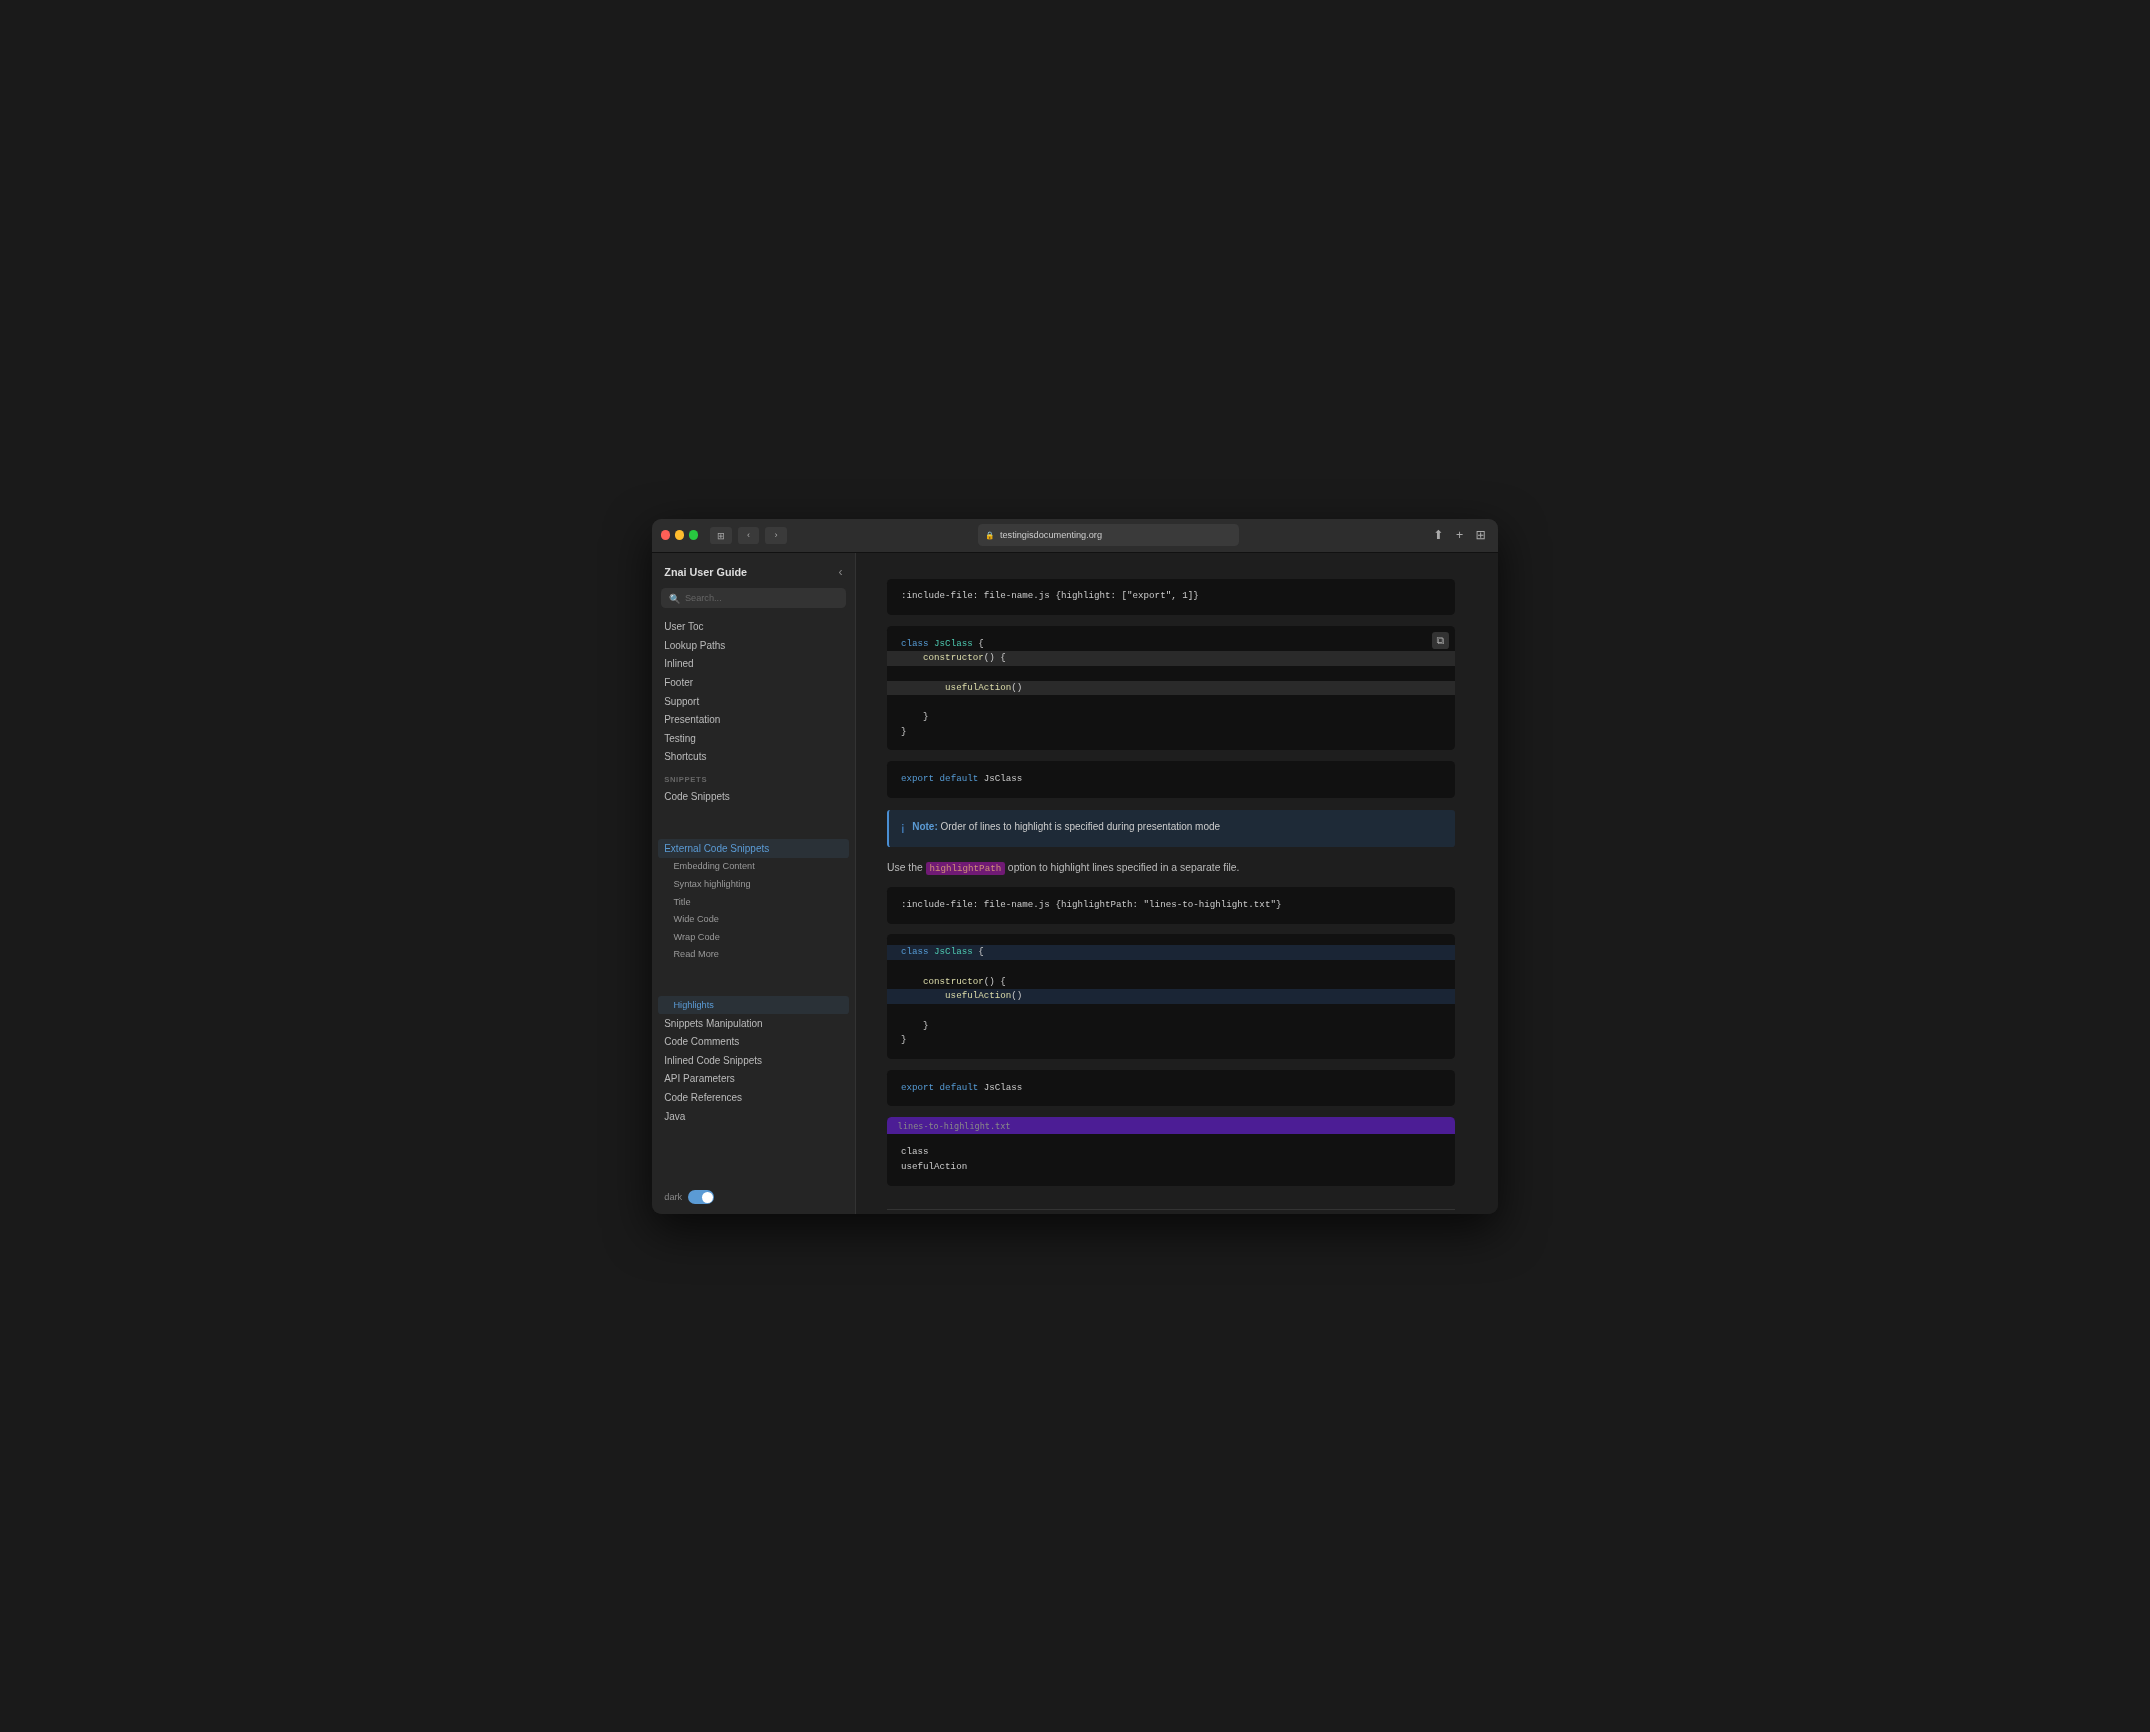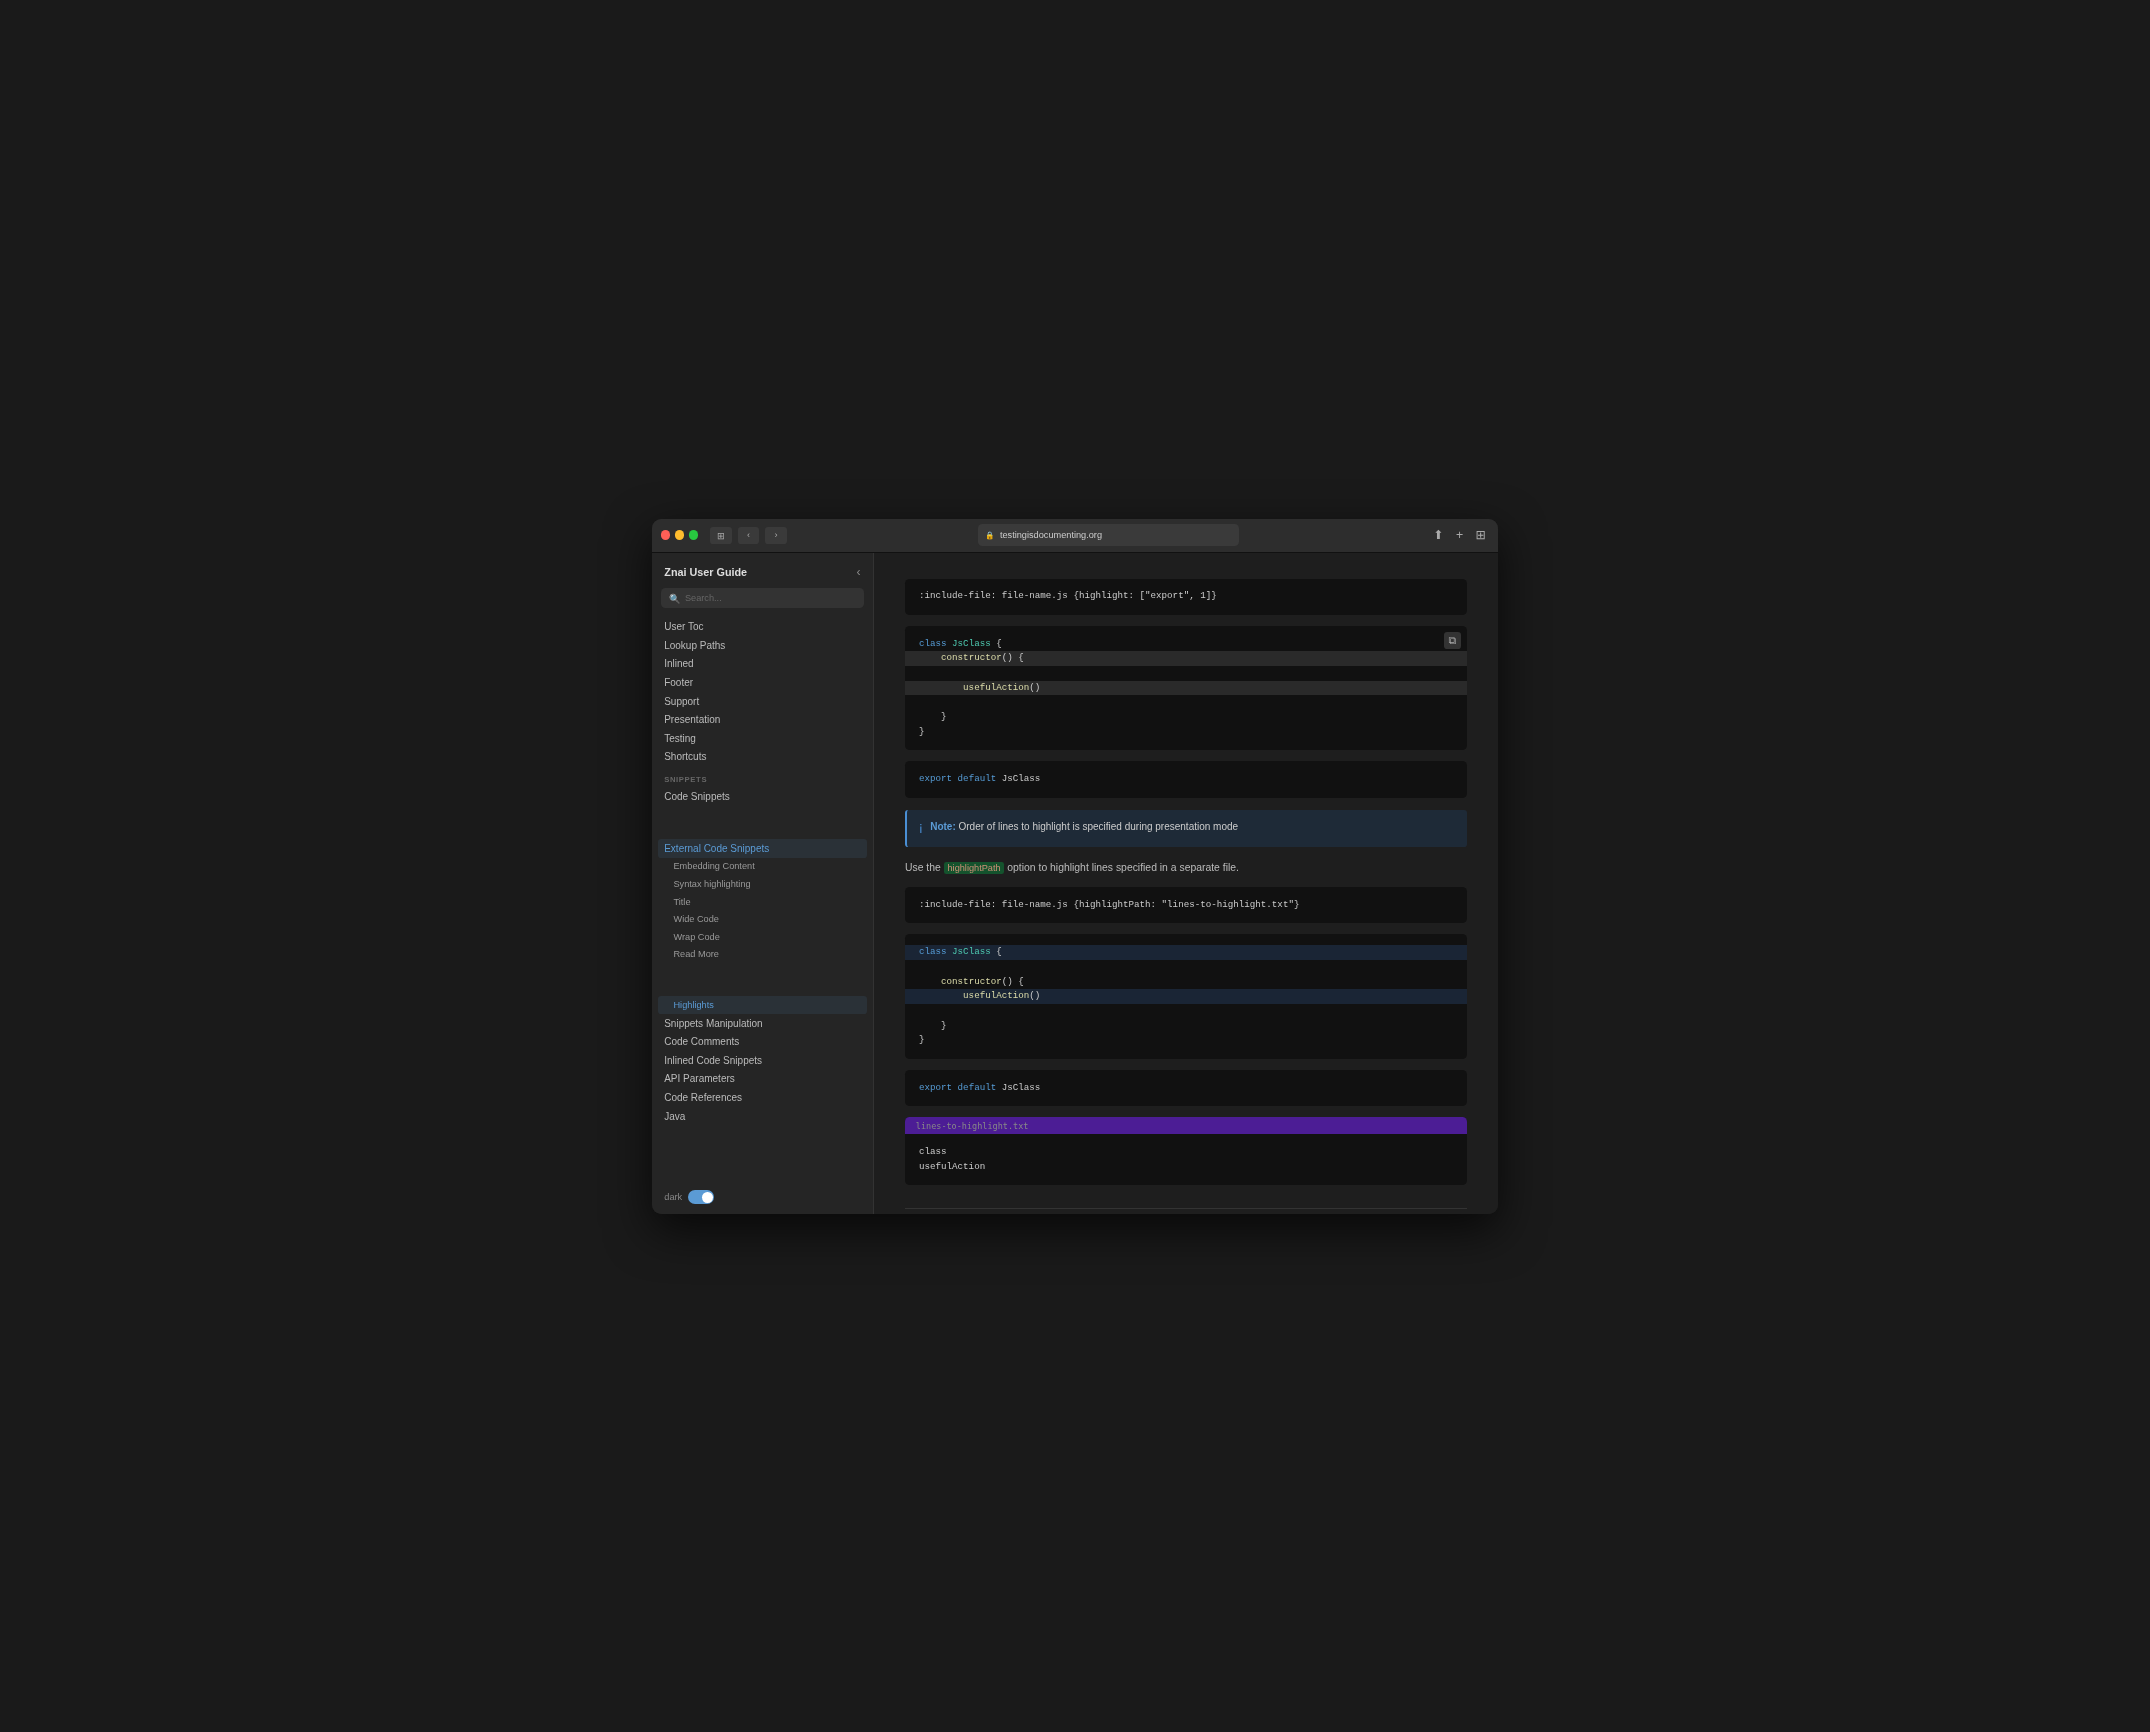--- a/index.html
+++ b/index.html
@@ -76,21 +76,21 @@
       padding: 1.5px 3.1px;
     }
     
     .main-layout {
       display: flex;
       height: calc(100vh - 92px);
       max-height: 661px;
     }
     
     .sidebar {
-      width: 222px;
+      width: 204px;
       background: #252525;
       border-right: 0.8px solid #333;
       display: flex;
       flex-direction: column;
       overflow-y: auto;
       flex-shrink: 0;
     }
     .sidebar-header {
       display: flex;
       align-items: center;
@@ -263,25 +263,25 @@
       font-size: 12.3px;
       flex-shrink: 0;
       margin-top: 0.8px;
     }
     .note-label {
       color: #5b9bd5;
       font-weight: 600;
     }
     
     .inline-code {
-      background: #14532d;
+      background: #701a75;
       color: #ce9178;
       padding: 0.8px 3.8px;
       border-radius: 2.3px;
-      font-family: Liberation Sans, sans-serif;
+      font-family: Liberation Mono, monospace;
       font-size: 9.2px;
     }
     .body-text {
       color: #bbb;
       font-size: 10.4px;
       line-height: 1.6;
       margin: 7.7px 0;
     }
     
     .file-tab {

